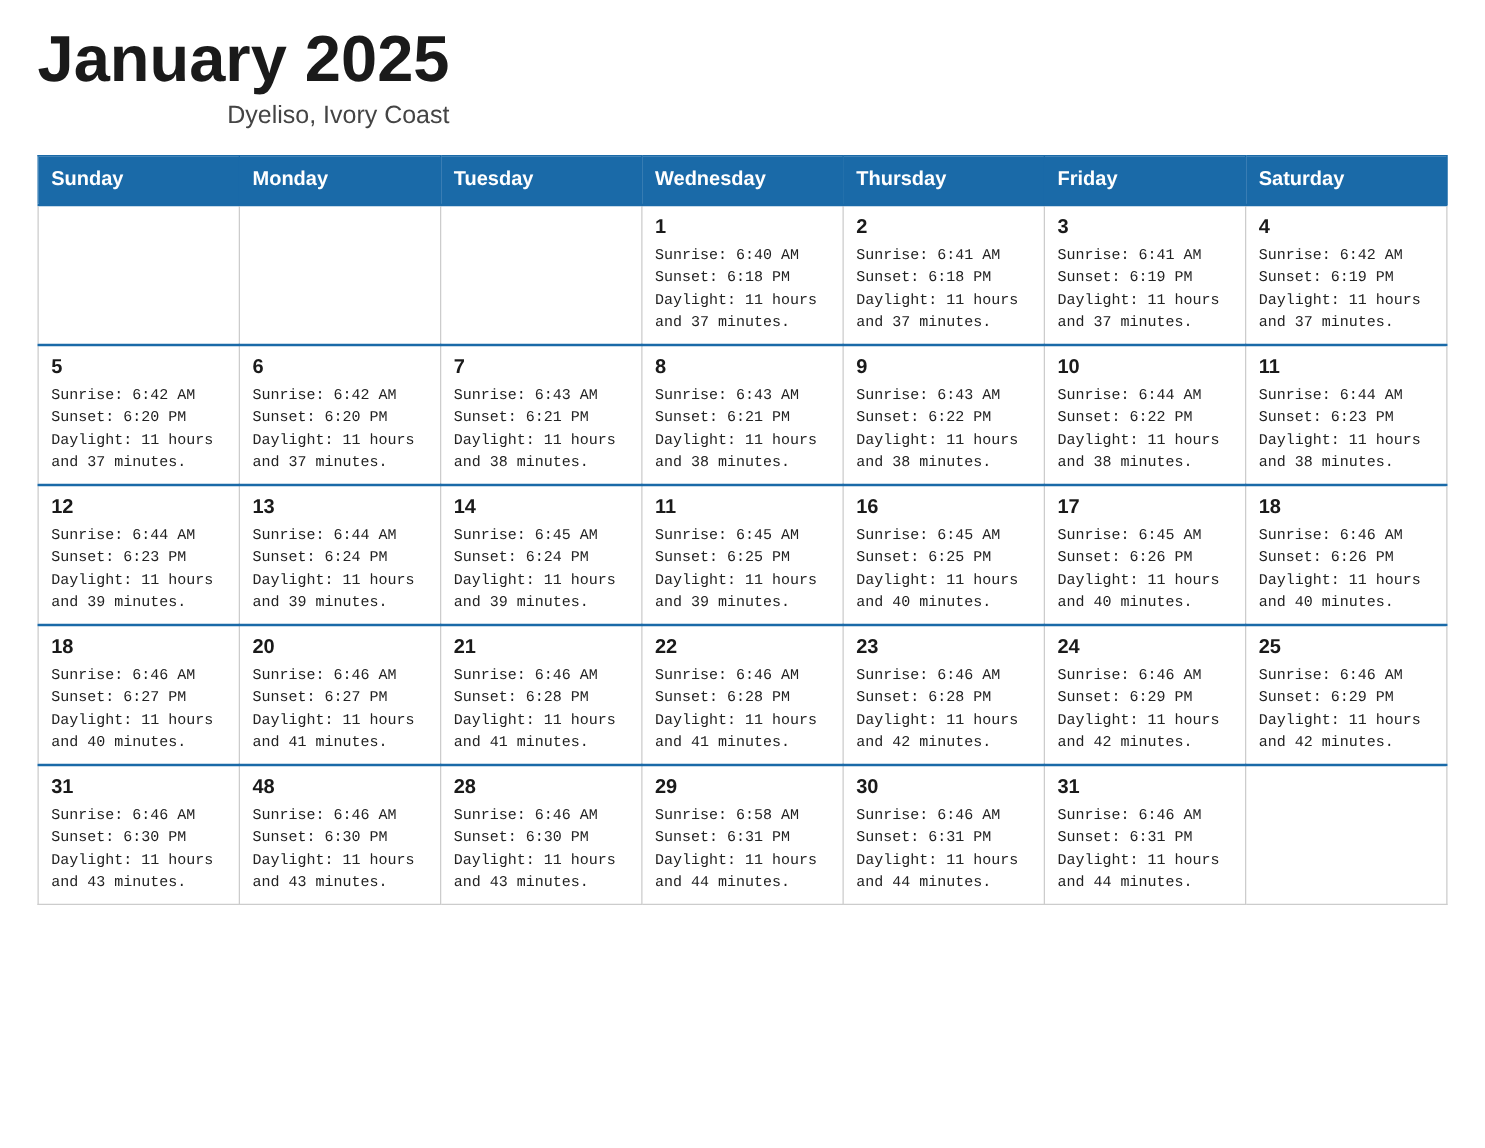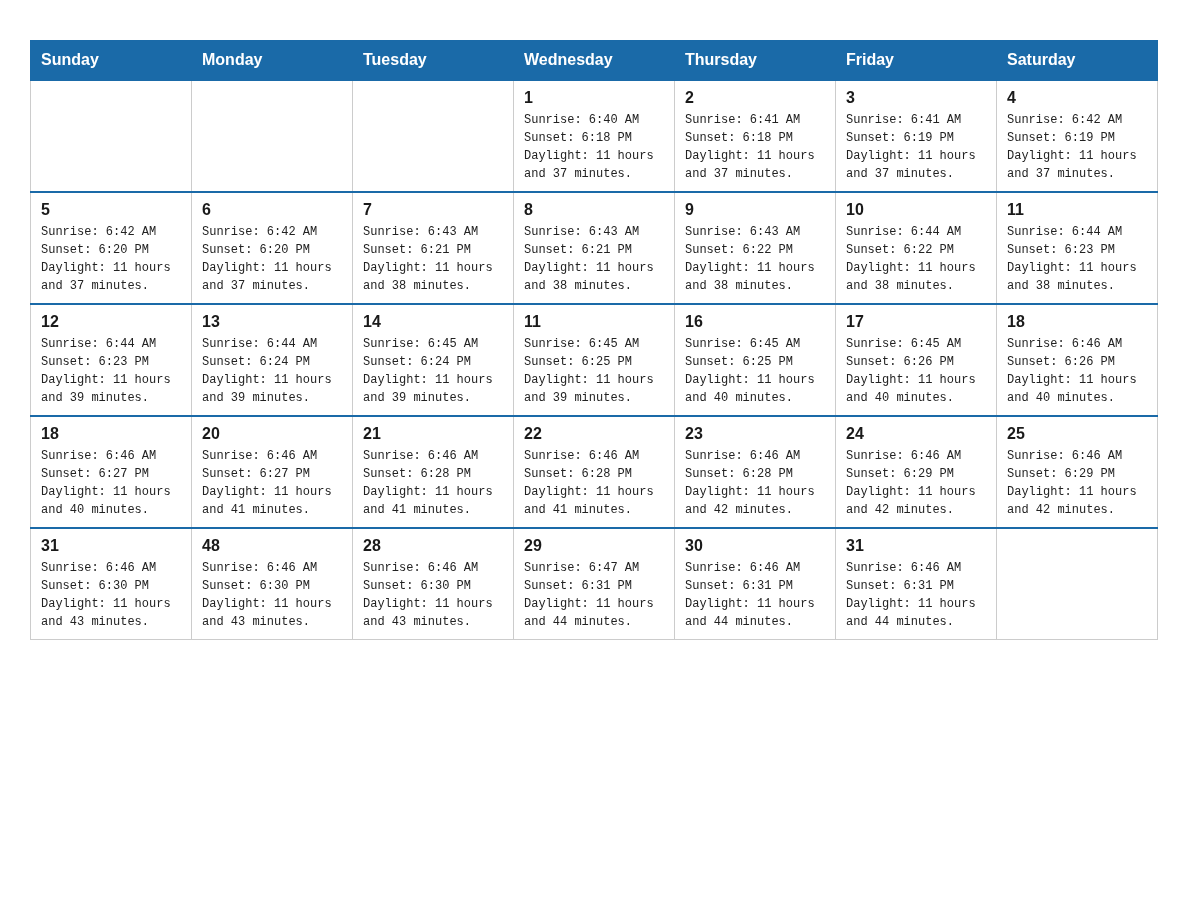--- a/index.html
+++ b/index.html
@@ -74,20 +74,24 @@
       font-family: Liberation Mono, monospace;
     }
     .empty-cell {
       background: #fff;
     }
   </style>
 </head>
 <body>
 
 <div class="header">
+  <div class="title-section">
+    <div class="calendar-title">January 2025</div>
+    <div class="calendar-subtitle">Dyeliso, Ivory Coast</div>
+  </div>
 </div>
 
 <table>
   <thead>
     <tr>
       <th>Sunday</th>
       <th>Monday</th>
       <th>Tuesday</th>
       <th>Wednesday</th>
       <th>Thursday</th>
@@ -271,21 +275,21 @@
 Daylight: 11 hours and 43 minutes.</div>
         </td>
         <td>
           <span class="day-number">28</span>
           <div class="day-info" style="white-space: pre-line;">Sunrise: 6:46 AM
 Sunset: 6:30 PM
 Daylight: 11 hours and 43 minutes.</div>
         </td>
         <td>
           <span class="day-number">29</span>
-          <div class="day-info" style="white-space: pre-line;">Sunrise: 6:47 AM
+          <div class="day-info" style="white-space: pre-line;">Sunrise: 6:58 AM
 Sunset: 6:31 PM
 Daylight: 11 hours and 44 minutes.</div>
         </td>
         <td>
           <span class="day-number">30</span>
           <div class="day-info" style="white-space: pre-line;">Sunrise: 6:46 AM
 Sunset: 6:31 PM
 Daylight: 11 hours and 44 minutes.</div>
         </td>
         <td>

